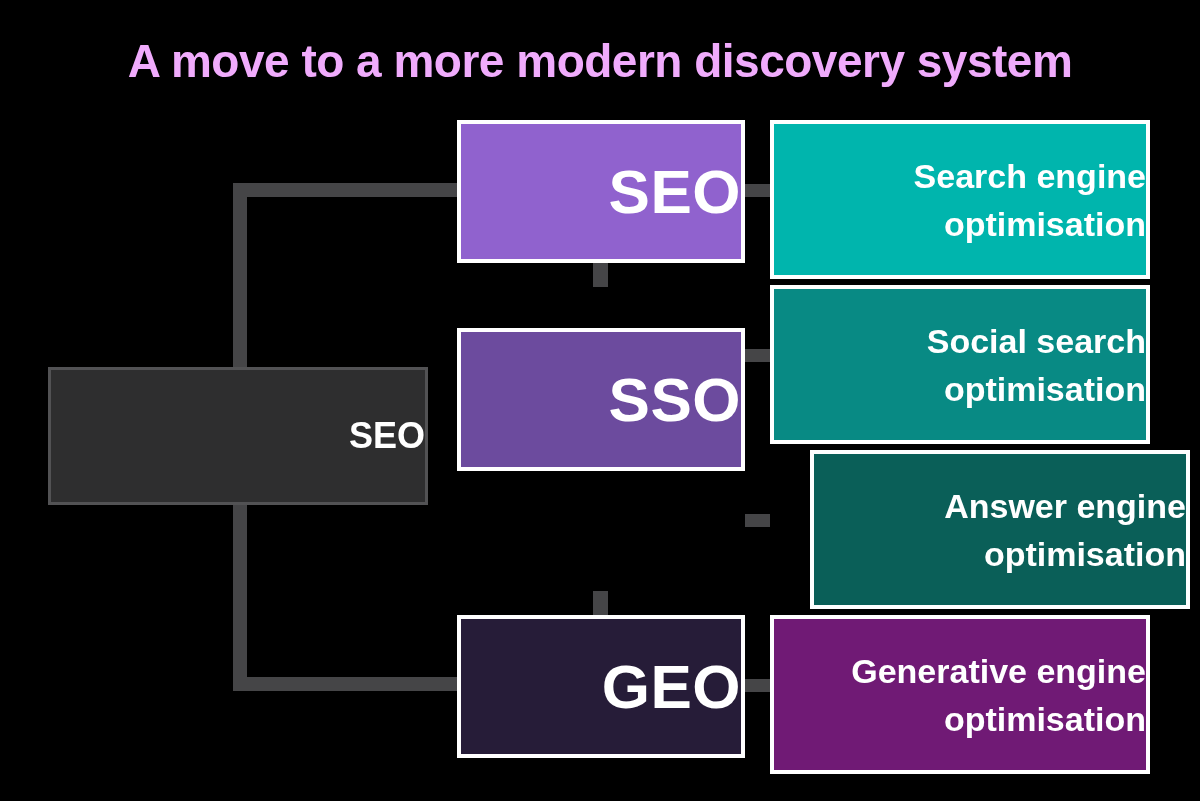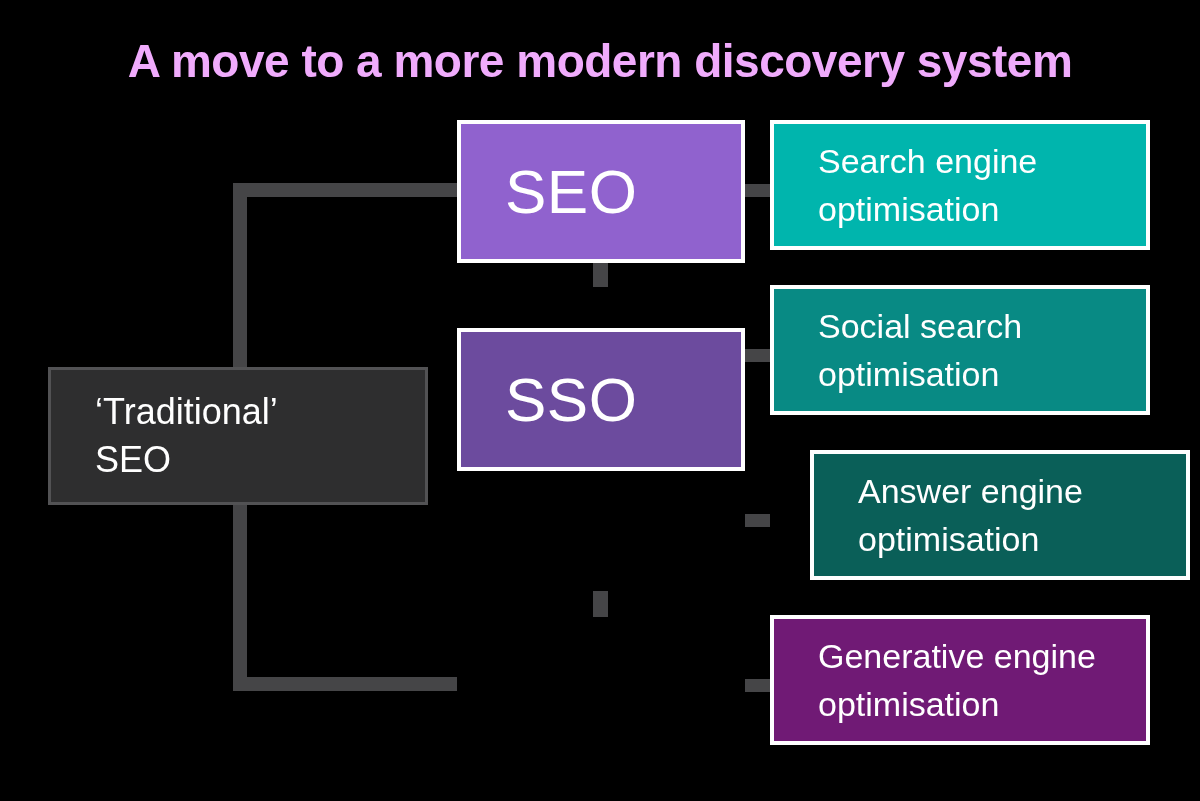--- a/index.html
+++ b/index.html
@@ -30,26 +30,26 @@
   .connector {
     position: absolute;
     background: #454547;
     z-index: 1;
   }
   .box {
     position: absolute;
     box-sizing: border-box;
     display: flex;
     flex-direction: column;
-    align-items: flex-start;
+    align-items: flex-end;
     justify-content: center;
     text-align: center;
     z-index: 2;
     color: #FFFFFF;
-    font-weight: normal;
+    font-weight: bold;
     padding-left: 44px;
   }
   .legacy-box {
     left: 48px;
     top: 367px;
     width: 380px;
     height: 138px;
     border: 3px solid #525254;
     font-size: 36px;
     line-height: 48px;
@@ -58,21 +58,21 @@
     left: 457px;
     width: 288px;
     height: 143px;
     border: 4px solid #FFFFFF;
     font-size: 62px;
     letter-spacing: 0.5px;
   }
   .desc-box {
     left: 770px;
     width: 380px;
-    height: 130px;
+    height: 159px;
     border: 4px solid #FFFFFF;
     font-size: 34px;
     line-height: 48px;
   }
   .row-0 { top: 120px; }
   .row-1 { top: 285px; }
   .row-2 { top: 450px; }
   .row-3 { top: 615px; }
 </style>
 </head>
@@ -89,21 +89,20 @@
   <div class="connector" style="left:593px; top:261px; width:15px; height:26px;"></div>
   <div class="connector" style="left:593px; top:426px; width:15px; height:26px;"></div>
   <div class="connector" style="left:593px; top:591px; width:15px; height:26px;"></div>
 
   <div class="connector" style="left:745px; top:184px; width:25px; height:13px;"></div>
   <div class="connector" style="left:745px; top:349px; width:25px; height:13px;"></div>
   <div class="connector" style="left:745px; top:514px; width:25px; height:13px;"></div>
   <div class="connector" style="left:745px; top:679px; width:25px; height:13px;"></div>
 
   <div class="box legacy-box" style="background-color: rgb(46, 46, 47); border-color: rgb(82, 82, 84);">
-    <span>‘Traditional’</span>
     <span>SEO</span>
   </div>
 
   <div class="box acronym-box row-0" style="background-color: rgb(144, 98, 206);">
     <span>SEO</span>
   </div>
   <div class="box desc-box row-0" style="background-color: rgb(0, 181, 173);">
     <span>Search engine</span>
     <span>optimisation</span>
   </div>
@@ -114,18 +113,21 @@
   <div class="box desc-box row-1" style="background-color: rgb(8, 138, 132);">
     <span>Social search</span>
     <span>optimisation</span>
   </div>
 
   <div class="box desc-box row-2" style="background-color: rgb(10, 95, 88); margin-left: 40px;">
     <span>Answer engine</span>
     <span>optimisation</span>
   </div>
 
+  <div class="box acronym-box row-3" style="background-color: rgb(38, 28, 56);">
+    <span>GEO</span>
+  </div>
   <div class="box desc-box row-3" style="background-color: #701a75;">
     <span>Generative engine</span>
     <span>optimisation</span>
   </div>
 
 </div>
 
 </body></html>

